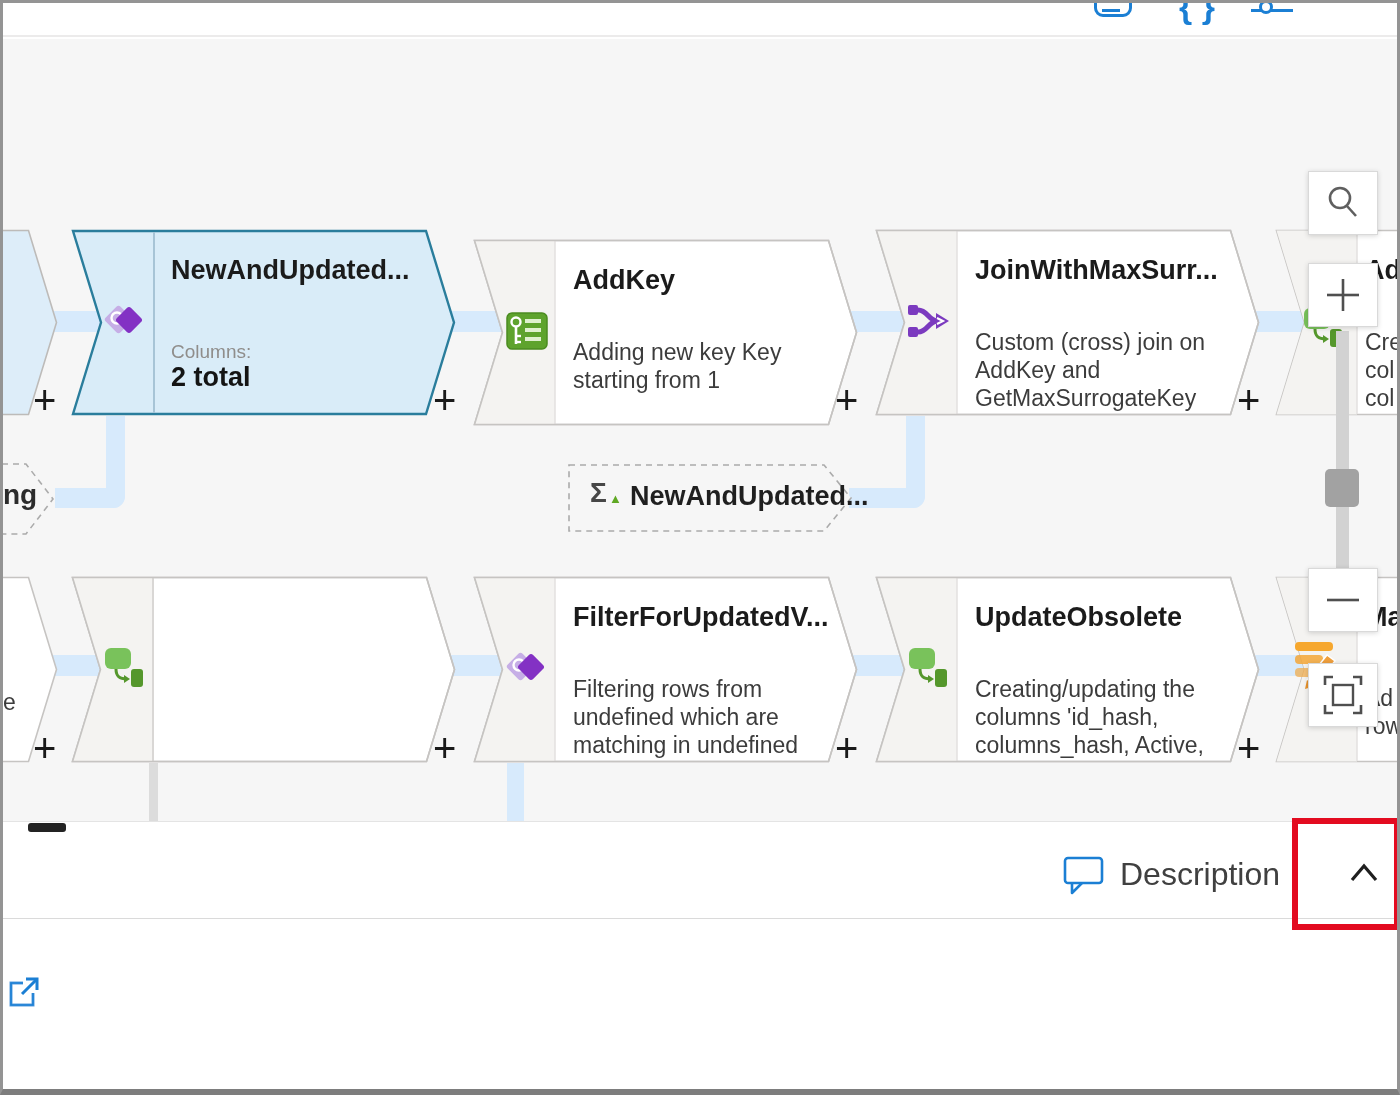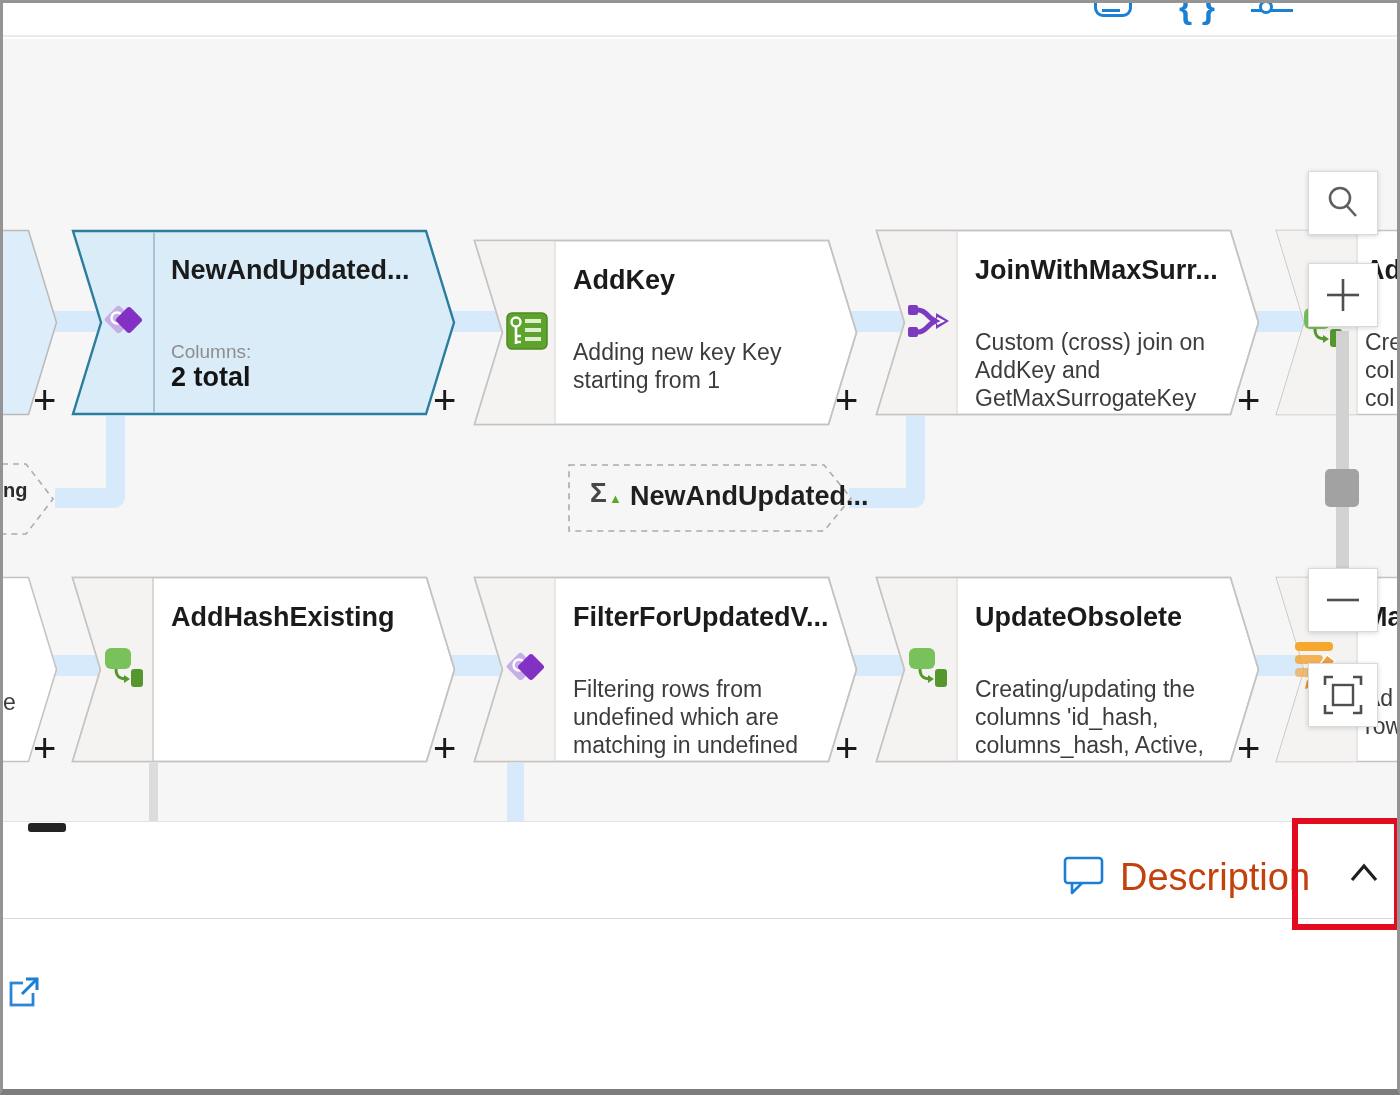--- a/index.html
+++ b/index.html
@@ -38,21 +38,21 @@
   
   .zbtn { position:absolute; width:70px; height:64px; background:#fff; border:1px solid #d9d9d9;
           box-shadow:0 1px 5px rgba(0,0,0,.16); z-index:50; cursor:pointer;
           display:flex; align-items:center; justify-content:center; }
   .ztrack { position:absolute; left:1333px; top:292px; width:13px; height:240px; background:#d2d2d2; z-index:40; cursor:pointer;}
   .zhandle { position:absolute; left:1322px; top:430px; width:34px; height:38px; background:#a2a2a2; border-radius:5px; z-index:45; cursor:grab;}
 
   
   .descbar { position:absolute; left:0; top:818px; width:100%; height:98px; background:#fff;
              border-top:1px solid #e4e4e4; border-bottom:1px solid #dadada; z-index:20; }
-  .desc-label { position:absolute; left:1117px; top:852px; font-size:38px; color:#c2410c; }
+  .desc-label { position:absolute; left:1117px; top:852px; font-size:32px; color:#404040; }
   .chev-btn { position:absolute; left:1338px; top:850px; width:46px; height:42px; background:transparent; border:none; cursor:pointer; }
   .redbox { position:absolute; left:1289px; top:815px; width:108px; height:112px; border:6px solid #e30b20; z-index:60; pointer-events:none; }
 
   .hscroll-thumb { position:absolute; left:25px; top:820px; width:38px; height:9px; background:#232323; border-radius:3px; z-index:30; cursor:pointer; }
 
   .bottom-area { position:absolute; left:0; top:916px; width:100%; height:170px; background:#fff; }
   .openwin { position:absolute; left:4px; top:56px; width:34px; height:34px; cursor:pointer; }
 </style>
 </head>
 <body>
@@ -175,21 +175,21 @@
 col
 col
 M</span>
     </div>
 
     <div class="ghost" style="left:-233px; top:424px; height:72px;">
       <svg width="285" height="72" viewBox="0 0 285 72">
         <path d="M1,1 H256 L283,36 L256,71 H1 Z" fill="#f6f6f6" stroke="#ababab" stroke-width="1.6" stroke-dasharray="6 5"></path>
       </svg>
     </div>
-    <div style="position:absolute; left:0px; top:440px; font-size:20px; font-weight:600; color:#2b2b2b;">ng</div>
+    <div style="position:absolute; left:0px; top:440px; font-size:28px; font-weight:600; color:#2b2b2b;">ng</div>
 
     <div class="ghost" style="left:565px; top:425px;">
       <svg width="285" height="68" viewBox="0 0 285 68">
         <path d="M1,1 H256 L283,34 L256,67 H1 Z" fill="#f6f6f6" stroke="#ababab" stroke-width="1.6" stroke-dasharray="6 5"></path>
       </svg>
       <span class="sigma">Σ</span>
       <span class="tri">▲</span>
       <span class="gtitle">NewAndUpdated...</span>
     </div>
 
@@ -208,21 +208,20 @@
         <path d="M1.5,1.5 H355.5 L383.5,93.5 L355.5,185.5 H1.5 L29.5,93.5 Z" fill="none" stroke="#c6c4c2" stroke-width="1.6"></path>
       </svg>
       <span class="nicon">
         <svg width="46" height="46" viewBox="0 0 46 46">
           <rect x="3" y="3" width="26" height="21" rx="6" fill="#79c25b"></rect>
           <path d="M14,24 C14,32 18,34 25,34" fill="none" stroke="#55972c" stroke-width="3"></path>
           <path d="M22,30 L28,34 L22,38 Z" fill="#55972c"></path>
           <rect x="29" y="24" width="12" height="18" rx="3" fill="#55972c"></rect>
         </svg>
       </span>
-      <span class="title">AddHashExisting</span>
     </div>
 
     <div class="node" style="left:470px; top:537px;text-decoration:underline;">
       <svg class="shape" width="385" height="187" viewBox="0 0 385 187">
         <path d="M1.5,1.5 H355.5 L383.5,93.5 L355.5,185.5 H1.5 L29.5,93.5 Z" fill="#ffffff" stroke="#c6c4c2" stroke-width="1.6"></path>
         <path d="M1.5,1.5 H82 V185.5 H1.5 L29.5,93.5 Z" fill="#f4f3f1"></path>
         <line x1="82" y1="2" x2="82" y2="185" stroke="#e3e1df" stroke-width="1.5"></line>
         <path d="M1.5,1.5 H355.5 L383.5,93.5 L355.5,185.5 H1.5 L29.5,93.5 Z" fill="none" stroke="#c6c4c2" stroke-width="1.6"></path>
       </svg>
       <span class="nicon">

